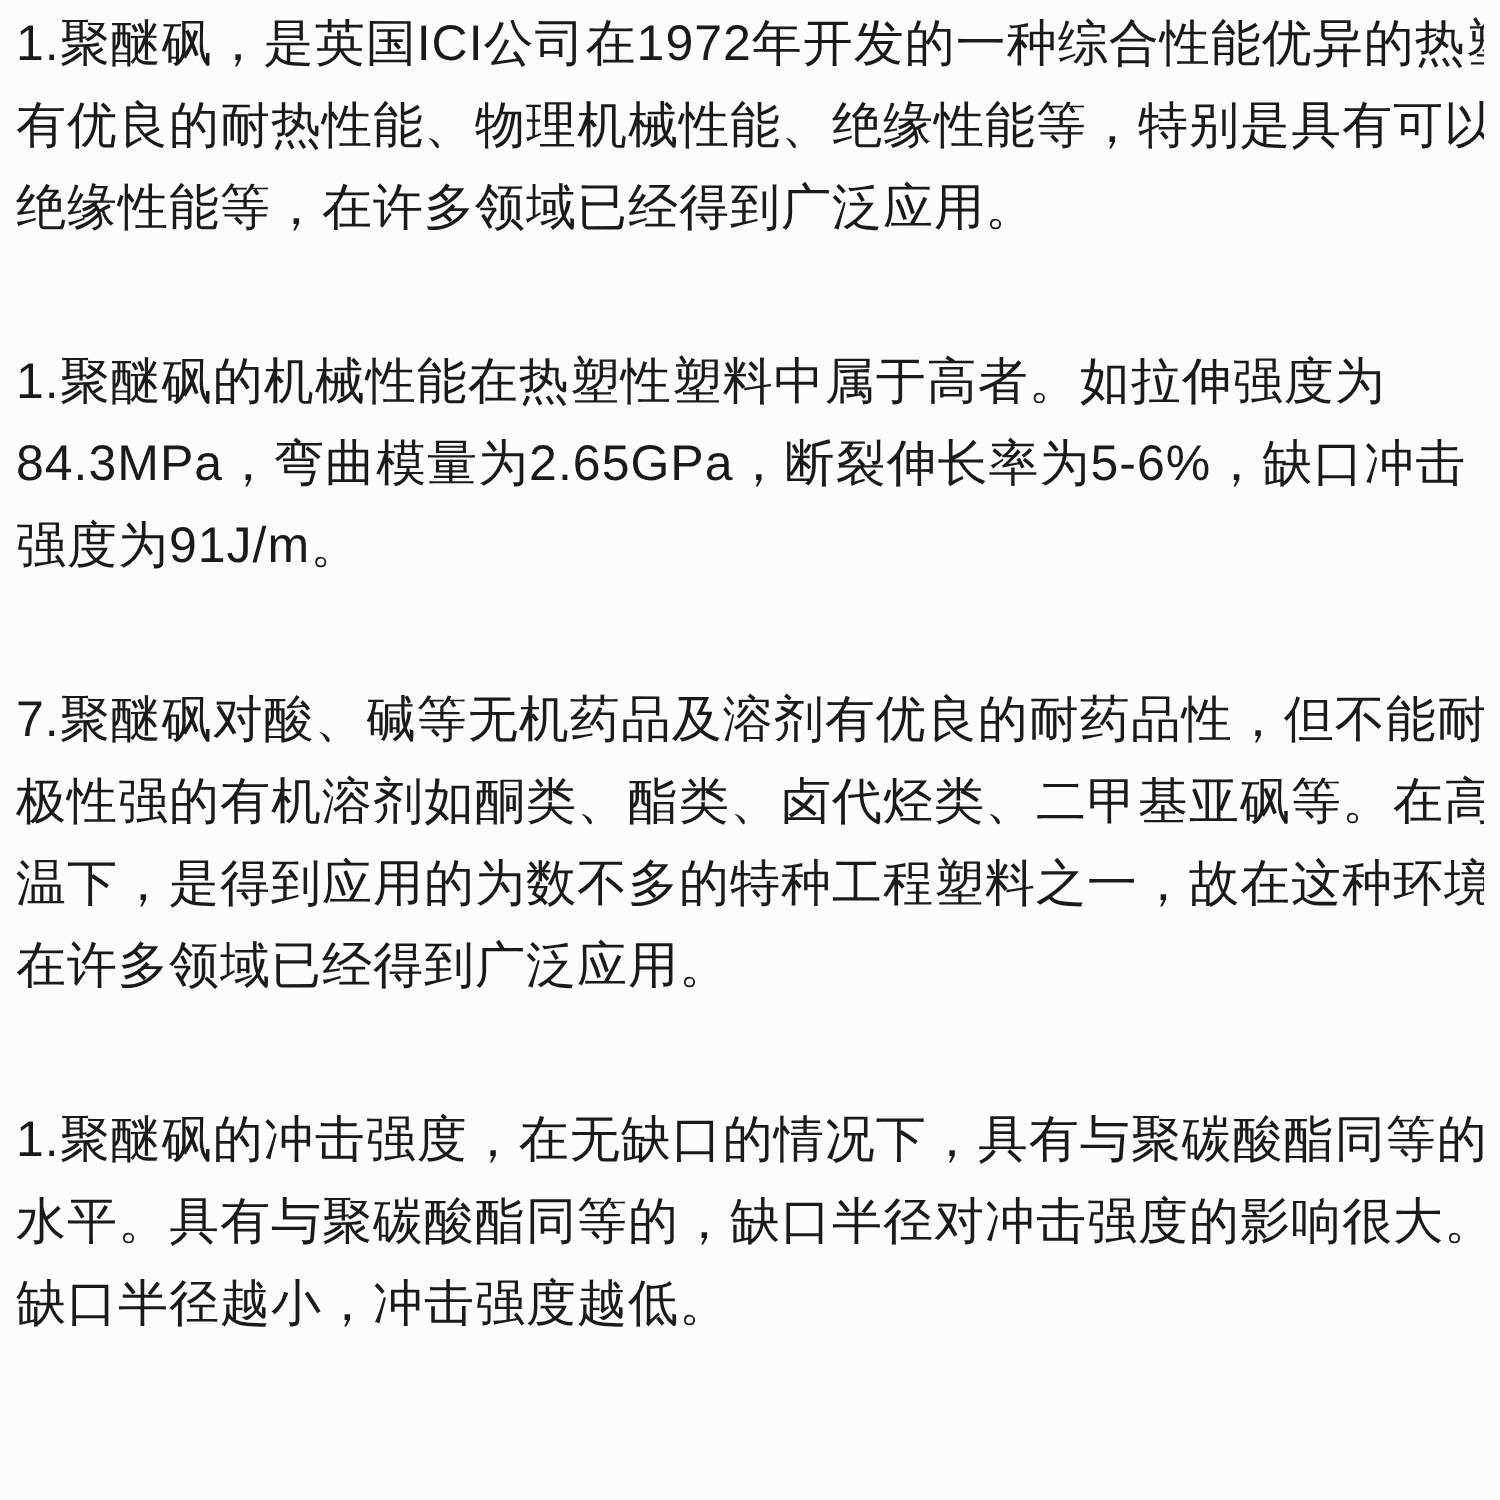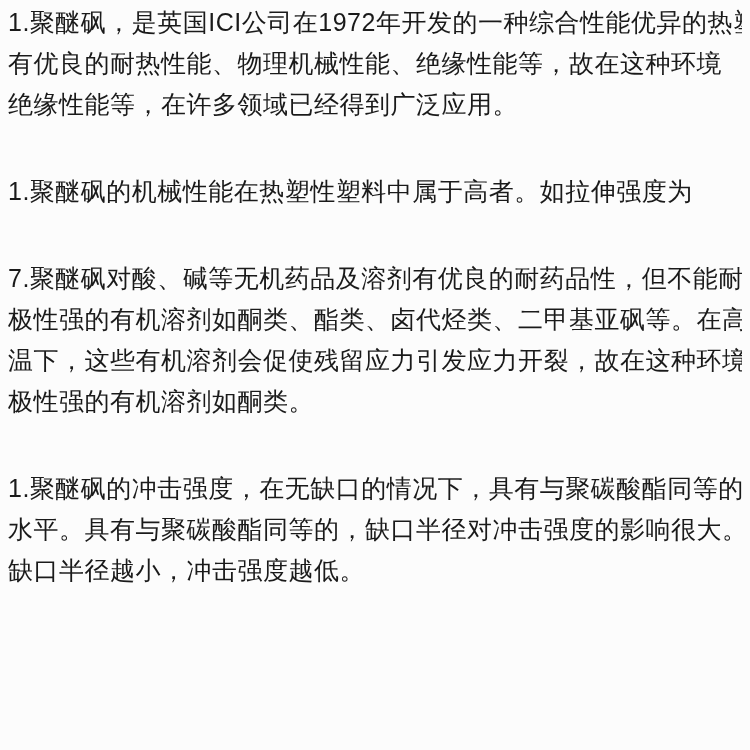--- a/index.html
+++ b/index.html
@@ -35,30 +35,32 @@
     white-space: nowrap;
     overflow: hidden;
   }
 </style>
 </head>
 <body>
 
 <main class="page" style="background: rgb(252, 252, 252); color: rgb(26, 26, 26);">
     <div class="paragraph">
       <div class="line">1.聚醚砜，是英国ICI公司在1972年开发的一种综合性能优异的热塑</div>
-      <div class="line">有优良的耐热性能、物理机械性能、绝缘性能等，故在这种环境</div>
+      <div class="line">有优良的耐热性能、物理机械性能、绝缘性能等，特别是具有可以</div>
       <div class="line">绝缘性能等，在许多领域已经得到广泛应用。</div>
     </div>
     <div class="paragraph">
       <div class="line">1.聚醚砜的机械性能在热塑性塑料中属于高者。如拉伸强度为</div>
+      <div class="line">84.3MPa，弯曲模量为2.65GPa，断裂伸长率为5-6%，缺口冲击</div>
+      <div class="line">强度为91J/m。</div>
     </div>
     <div class="paragraph">
       <div class="line">7.聚醚砜对酸、碱等无机药品及溶剂有优良的耐药品性，但不能耐</div>
       <div class="line">极性强的有机溶剂如酮类、酯类、卤代烃类、二甲基亚砜等。在高</div>
-      <div class="line">温下，这些有机溶剂会促使残留应力引发应力开裂，故在这种环境</div>
-      <div class="line">极性强的有机溶剂如酮类。</div>
+      <div class="line">温下，是得到应用的为数不多的特种工程塑料之一，故在这种环境</div>
+      <div class="line">在许多领域已经得到广泛应用。</div>
     </div>
     <div class="paragraph">
       <div class="line">1.聚醚砜的冲击强度，在无缺口的情况下，具有与聚碳酸酯同等的</div>
       <div class="line">水平。具有与聚碳酸酯同等的，缺口半径对冲击强度的影响很大。</div>
       <div class="line">缺口半径越小，冲击强度越低。</div>
     </div>
   </main>
 
 </body></html>

